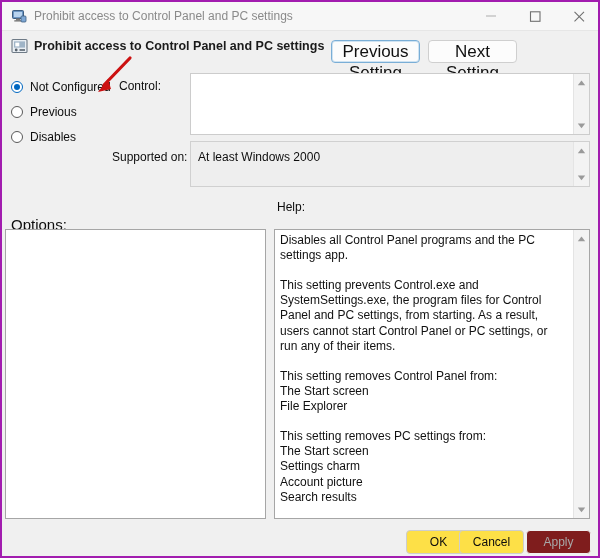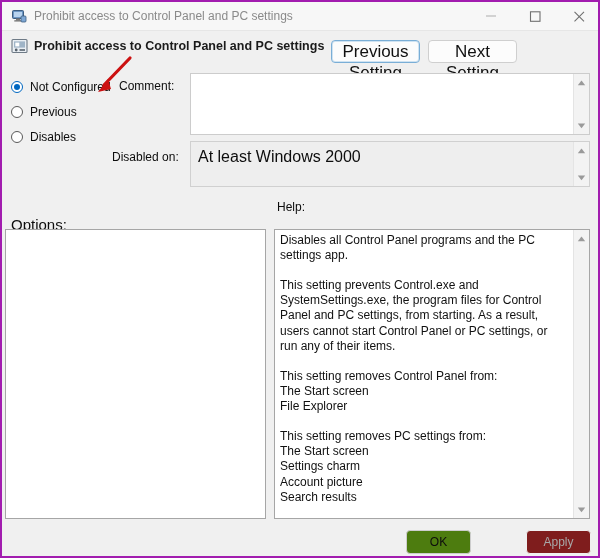--- a/index.html
+++ b/index.html
@@ -167,21 +167,21 @@
     position: absolute;
     left: 188px; top: 139px;
     width: 400px; height: 46px;
     background: #eeeeee;
     border: 1px solid #d0d0d0;
     box-sizing: border-box;
   }
   #supported-value {
     position: absolute;
     left: 7px; top: 7px;
-    font-size: 16px;
+    font-size: 12px;
     color: #0d0d0d;
     white-space: nowrap;
     line-height: 16px;
   }
 
   
   .vscroll {
     position: absolute;
     right: 0px; top: 0px;
     width: 16px; bottom: 0px;
@@ -238,21 +238,21 @@
     line-height: 15.1px;
     white-space: pre-wrap;
   }
 
   
   .footbtn {
     position: absolute;
     top: 528px;
     height: 24px;
     width: 65px;
-    background: #4d7c0f;
+    background: #fde047;
     border: 1px solid #cdcdcd;
     border-radius: 4px;
     font-family: "Liberation Sans", sans-serif;
     font-size: 12px;
     color: #0d0d0d;
     padding: 0;
     cursor: default;
     line-height: 22px;
     text-align: center;
   }
@@ -334,38 +334,38 @@
   <div class="radio-row" id="radio-enabled">
     <span class="radio-mark"></span>
     <span class="radio-label">Previous</span>
   </div>
 
   <div class="radio-row" id="radio-disabled">
     <span class="radio-mark"></span>
     <span class="radio-label">Disables</span>
   </div>
 
-  <span id="label-comment">Comment:</span>
+  <span id="label-comment">Control:</span>
 
   <div id="comment-box">
     <div class="vscroll">
       <div class="arrow up">
         <svg width="9" height="6" viewBox="0 0 9 6">
             <polygon points="4.5,0.6 8.2,5.2 0.8,5.2" fill="#9a9a9a"></polygon>
           </svg>
       </div>
       <div class="arrow down">
         <svg width="9" height="6" viewBox="0 0 9 6">
             <polygon points="4.5,5.2 0.8,0.6 8.2,0.6" fill="#9a9a9a"></polygon>
           </svg>
       </div>
     </div>
   </div>
 
-  <span id="label-supported">Disabled on:</span>
+  <span id="label-supported">Supported on:</span>
 
   <div id="supported-box">
     <span id="supported-value">At least Windows 2000</span>
     <div class="vscroll">
       <div class="arrow up">
         <svg width="9" height="6" viewBox="0 0 9 6">
             <polygon points="4.5,0.6 8.2,5.2 0.8,5.2" fill="#9a9a9a"></polygon>
           </svg>
       </div>
       <div class="arrow down">
@@ -407,20 +407,21 @@
       </div>
       <div class="arrow down">
         <svg width="9" height="6" viewBox="0 0 9 6">
             <polygon points="4.5,5.2 0.8,0.6 8.2,0.6" fill="#9a9a9a"></polygon>
           </svg>
       </div>
     </div>
   </div>
 
   <button class="footbtn" id="btn-ok">OK</button>
+  <button class="footbtn" id="btn-cancel">Cancel</button>
   <button class="footbtn" id="btn-apply">Apply</button>
 
   <svg id="annotation-arrow" viewBox="0 0 50 45">
     <line x1="40" y1="6" x2="14" y2="33" stroke="#cc1111" stroke-width="3.2" stroke-linecap="round"></line>
     <polygon points="8,40 18,27 21,37" fill="#cc1111"></polygon>
   </svg>
 
 </div>
 
 </body></html>

